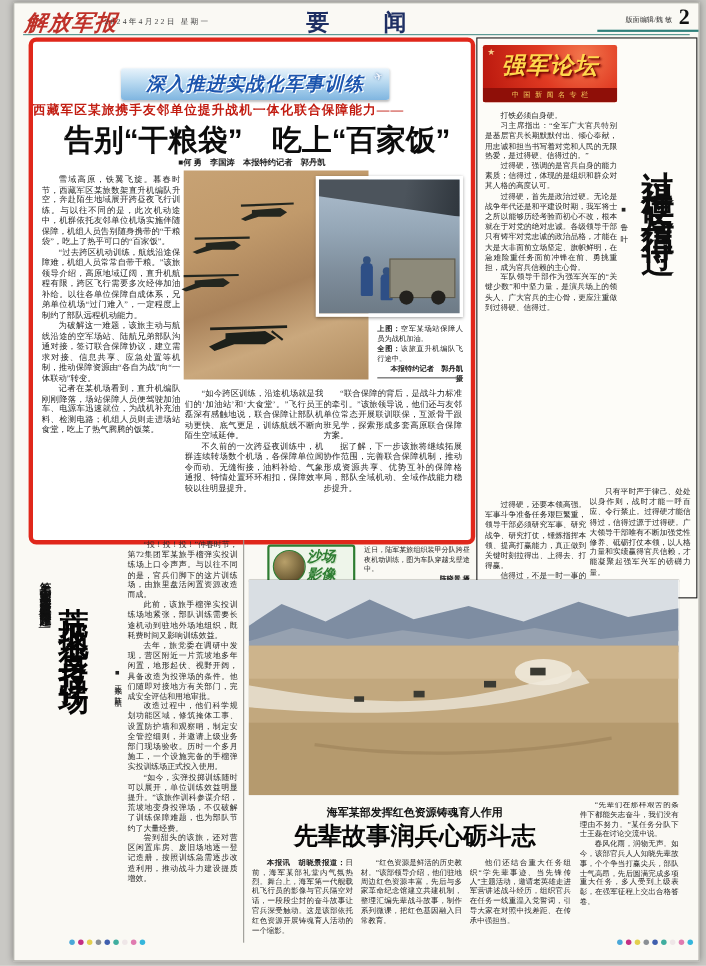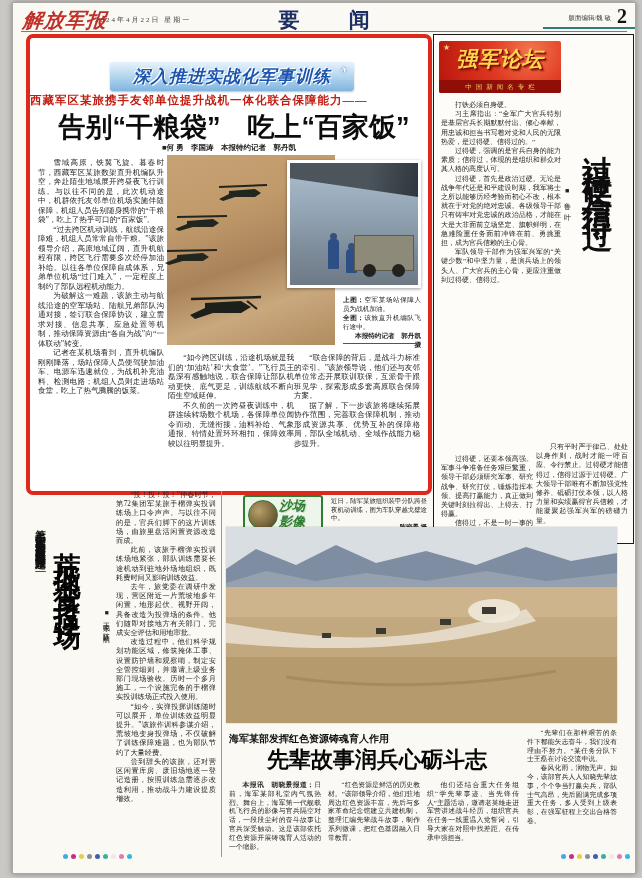--- a/index.html
+++ b/index.html
@@ -95,21 +95,21 @@
      background:radial-gradient(circle at 35% 35%,#b8a06a,#6b5a33 70%,#3d351d);border:1px solid #2e7d32;}
   .badge-text{position:absolute;left:34px;top:1px;font-size:13px;line-height:16px;font-weight:bold;
      font-style:italic;color:#2e7d32;text-shadow:1px 1px 0 #cfe3c8;}
   .badge-caption{left:318px;top:494px;width:96px;font-size:6.4px;line-height:8.6px;
      text-align:justify;color:#222;}
   .badge-credit{text-align:right;font-weight:bold;}
   
   #photo2{left:213px;top:524px;width:391px;height:196px;overflow:hidden;
      box-shadow:0 0 1px rgba(0,0,0,.4);}
   
-  .navy-kicker{left:216px;top:729px;width:296px;font-size:10px;
+  .navy-kicker{left:216px;top:729px;width:296px;text-align:center;font-size:10px;
      font-weight:bold;color:#111;}
   .navy-headline{left:216px;top:742px;width:296px;text-align:center;font-size:22px;
      font-weight:bold;color:#070707;font-family:"Liberation Sans","DejaVu Sans",sans-serif;}
   .navy-col{font-size:6.8px;line-height:8.8px;}
   #n1{left:216px;top:778px;width:92px;height:78px;}
   #n2{left:315px;top:778px;width:92px;height:78px;}
   #n3{left:414px;top:778px;width:92px;height:78px;}
   #n4{left:514px;top:726px;width:90px;height:130px;}
   .lead-label{font-weight:bold;}
   

